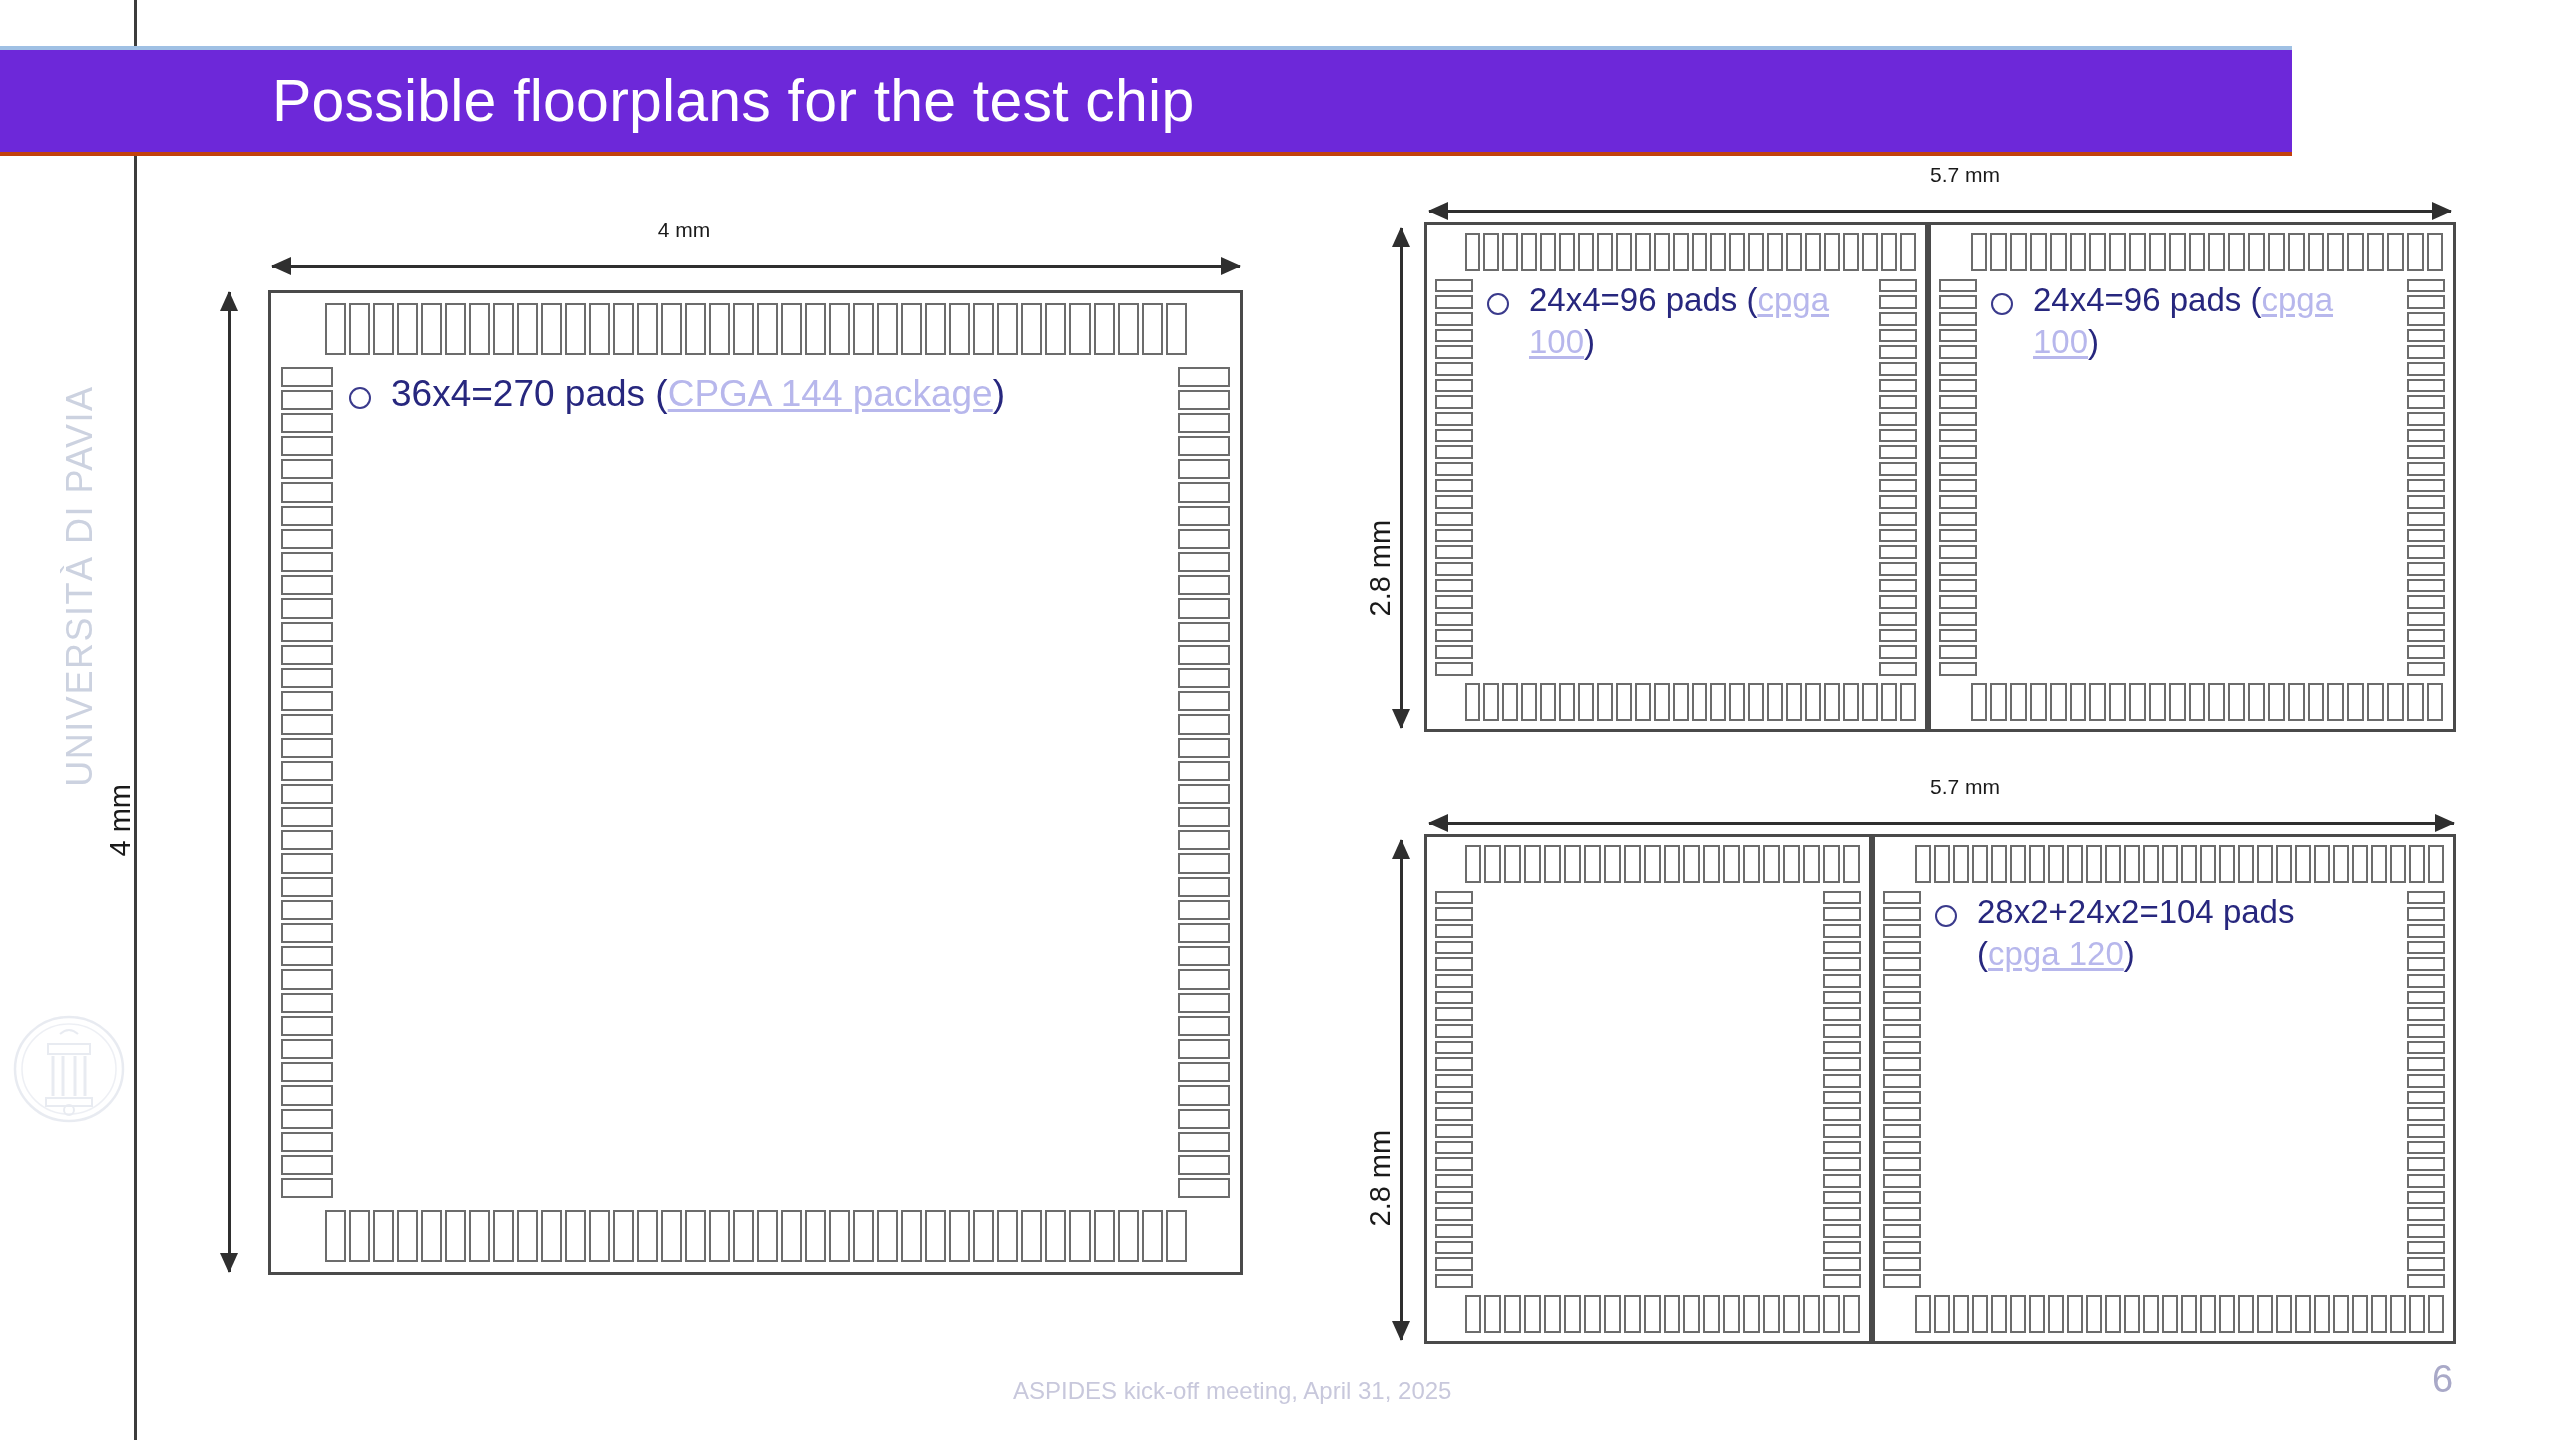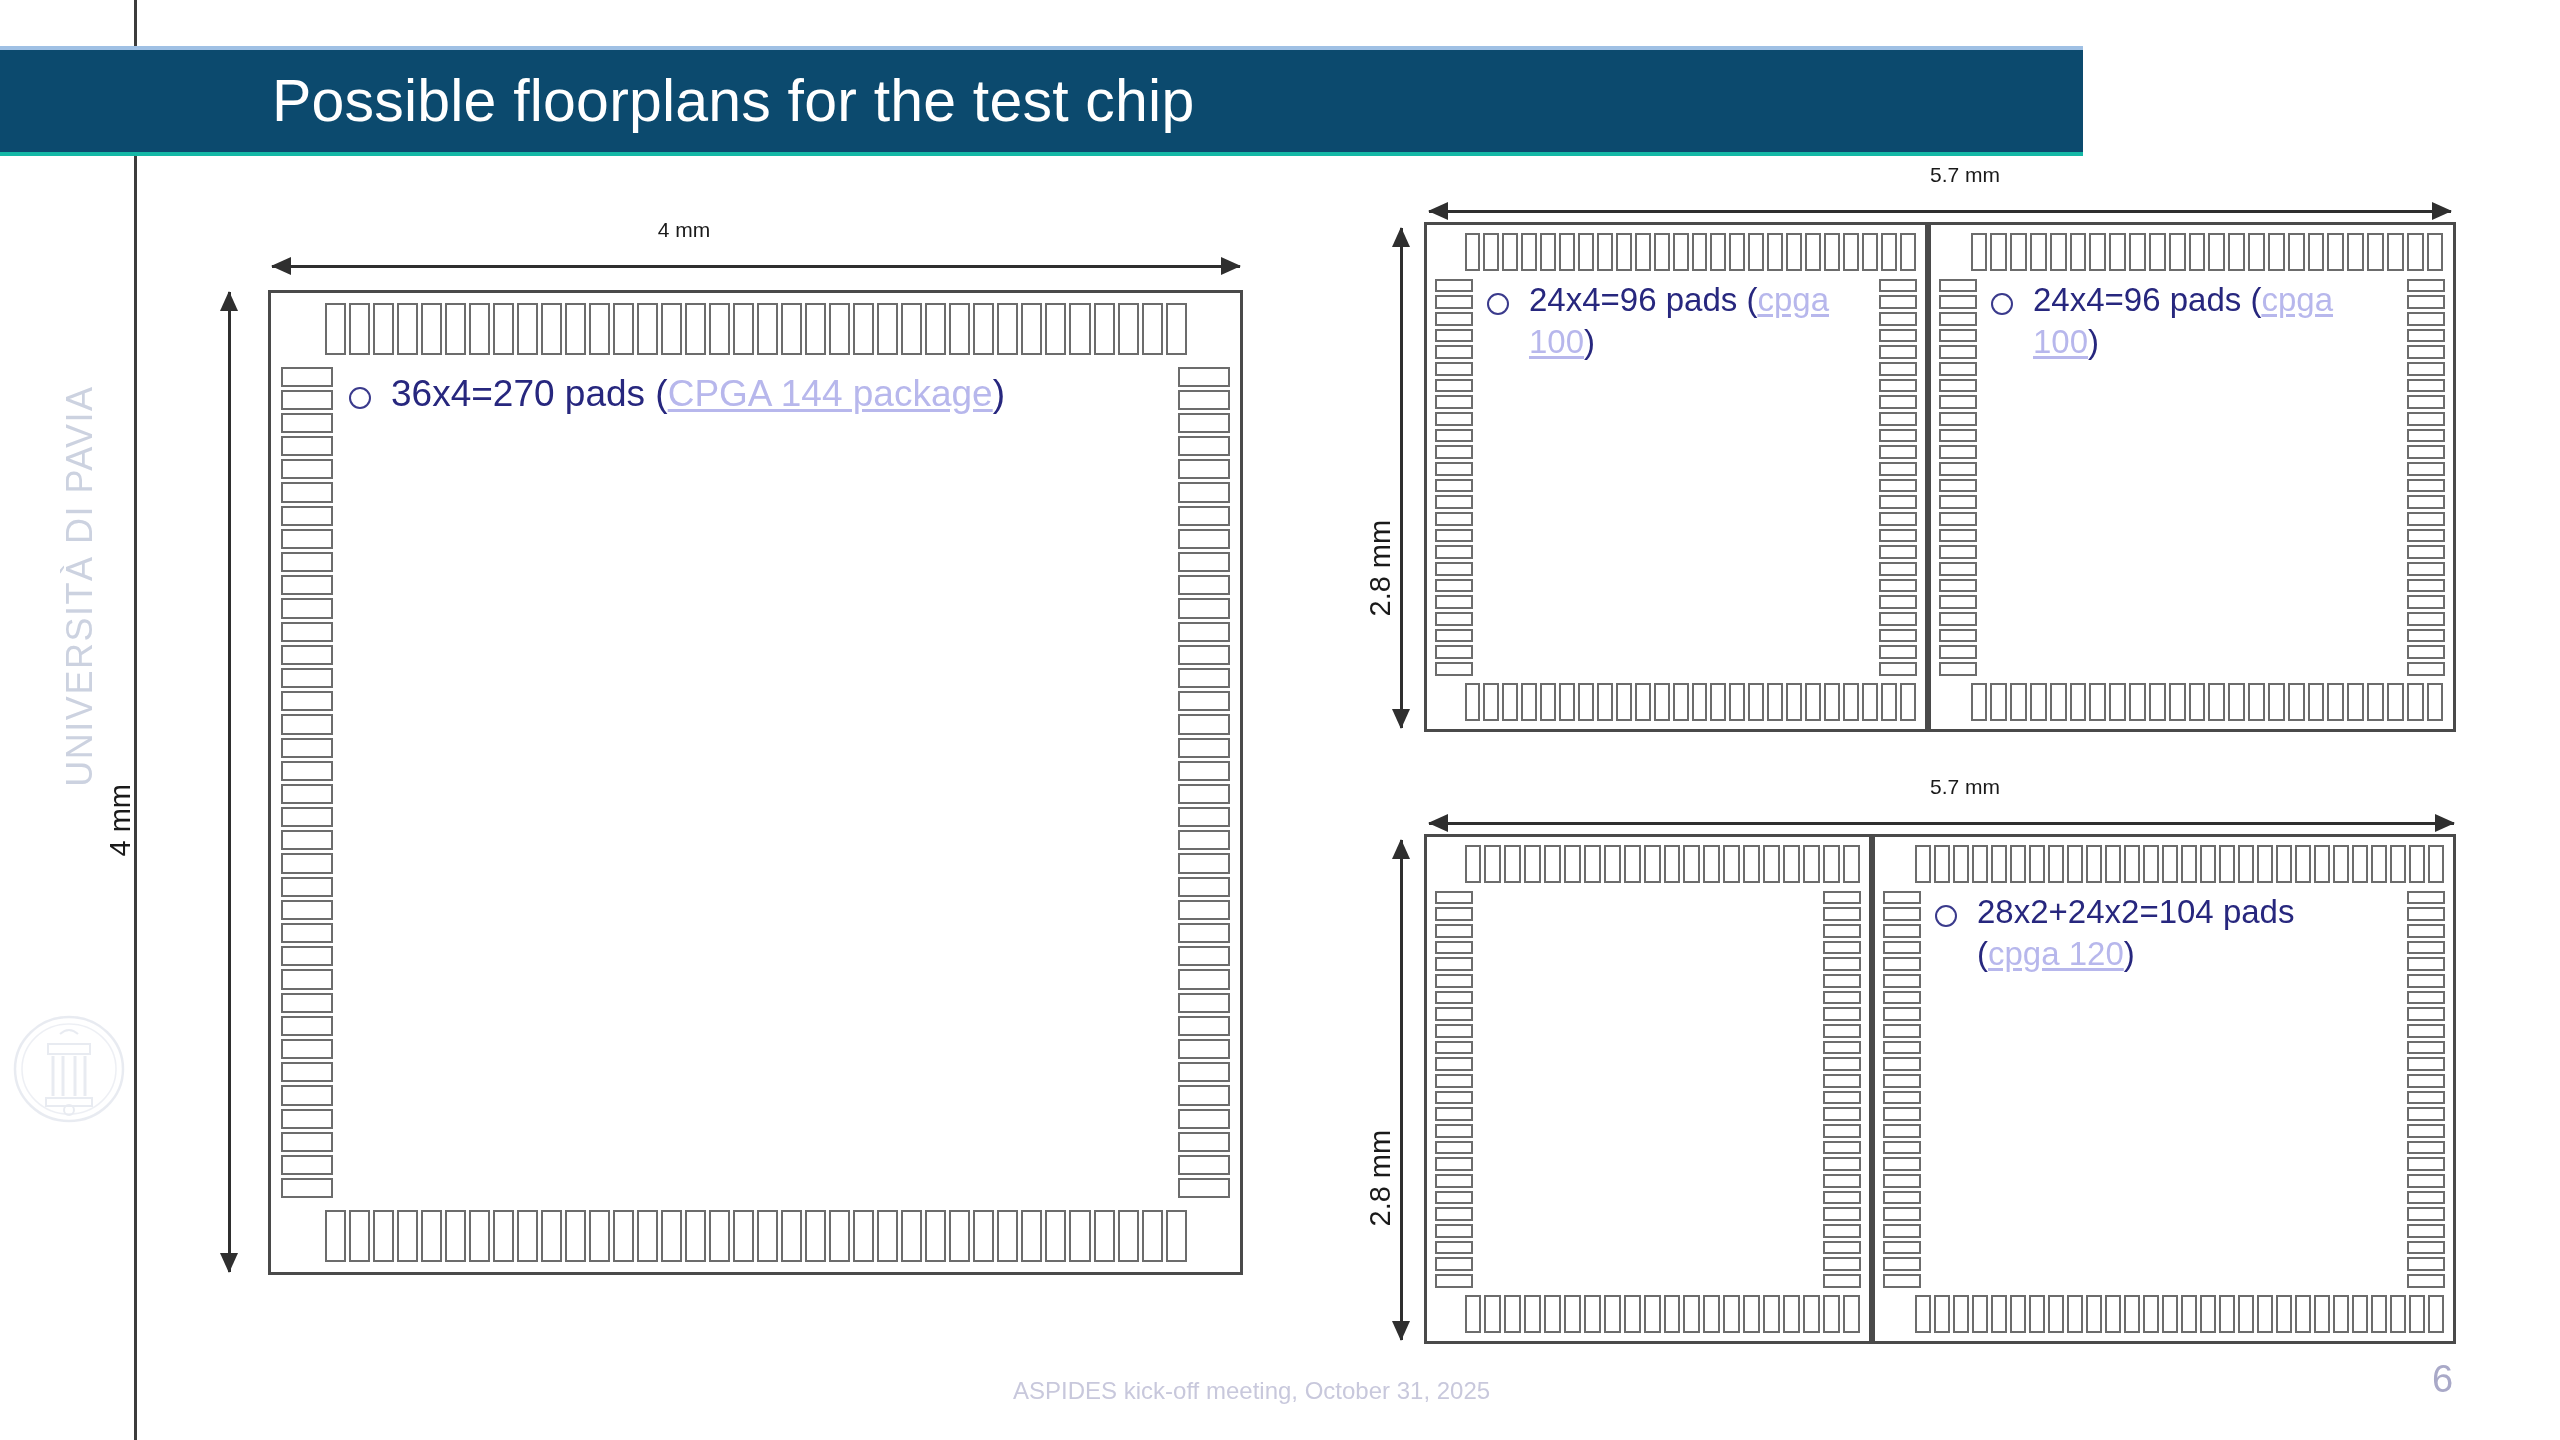--- a/index.html
+++ b/index.html
@@ -30,25 +30,25 @@
     width: 3px;
     height: 1440px;
     background: #3c3c3c;
   }
 
   
   .title-band {
     position: absolute;
     left: 0;
     top: 46px;
-    width: 2083px;
+    width: 2292px;
     height: 110px;
-    background: #0c4a6e;
+    background: #6d28d9;
     border-top: 4px solid #9fc0e4;
-    border-bottom: 4px solid #14b8a6;
+    border-bottom: 4px solid #c2410c;
     box-sizing: border-box;
   }
   .title-text {
     position: absolute;
     left: 272px;
     top: 50%;
     transform: translateY(-50%);
     color: #ffffff;
     font-size: 59px;
     font-weight: 400;
@@ -867,16 +867,16 @@
 
       <div class="bullet-list" style="left:60px; top:54px; width:420px; font-size:33px;">
         <div class="bullet-item">
           <span class="bullet-mark"></span>
           <span class="bullet-text"><span>28x2+24x2=104 pads (</span><a class="link" href="#">cpga 120</a><span>)</span></span>
         </div>
       </div>
     </div>
   </div>
 
-  <div class="footer-note">ASPIDES kick-off meeting, October 31, 2025</div>
+  <div class="footer-note">ASPIDES kick-off meeting, April 31, 2025</div>
   <div class="slide-number">6</div>
 
 </div>
 
 </body></html>

